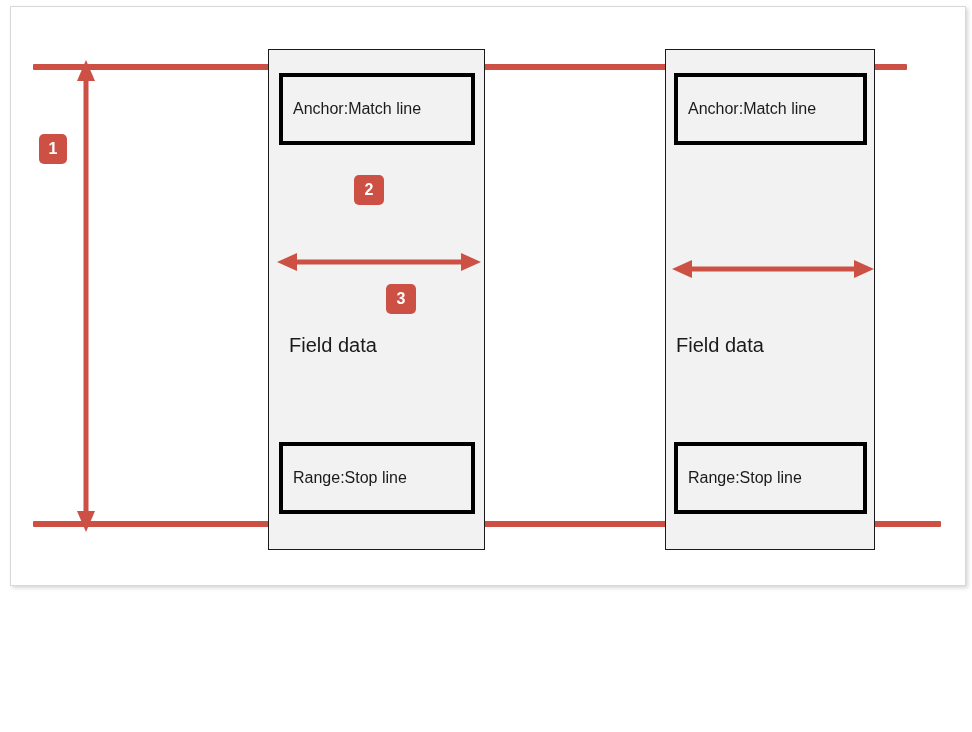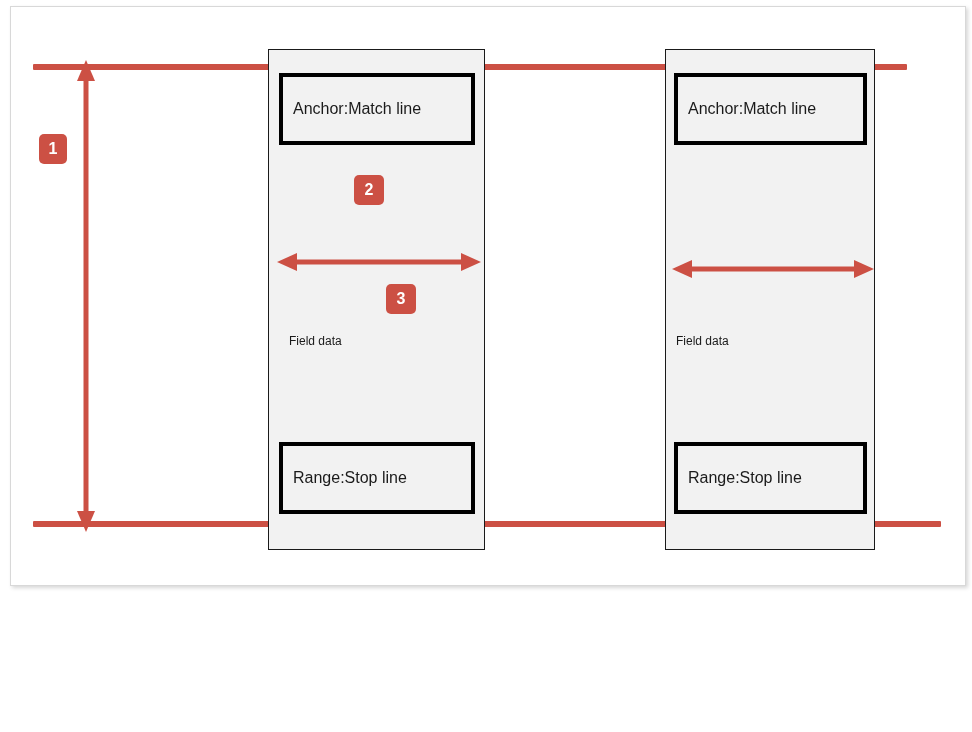--- a/index.html
+++ b/index.html
@@ -67,21 +67,21 @@
   
   #box-anchor-left { left: 10px;  top: 23px;  width: 196px; height: 72px; }
   #box-stop-left   { left: 10px;  top: 392px; width: 196px; height: 72px; }
   
   #box-anchor-right { left: 8px;  top: 23px;  width: 193px; height: 72px; }
   #box-stop-right   { left: 8px;  top: 392px; width: 193px; height: 72px; }
 
   
   .field-label {
     position: absolute;
-    font-size: 12px;
+    font-size: 20px;
     color: #1a1a1a;
     white-space: nowrap;
     line-height: 1;
   }
   #field-label-left  { left: 20px; top: 285px; }
   #field-label-right { left: 10px; top: 285px; }
 
   
   .h-arrow { position: absolute; }
   #h-arrow-left  { left: 6px;  top: 200px; width: 208px; height: 24px; }

